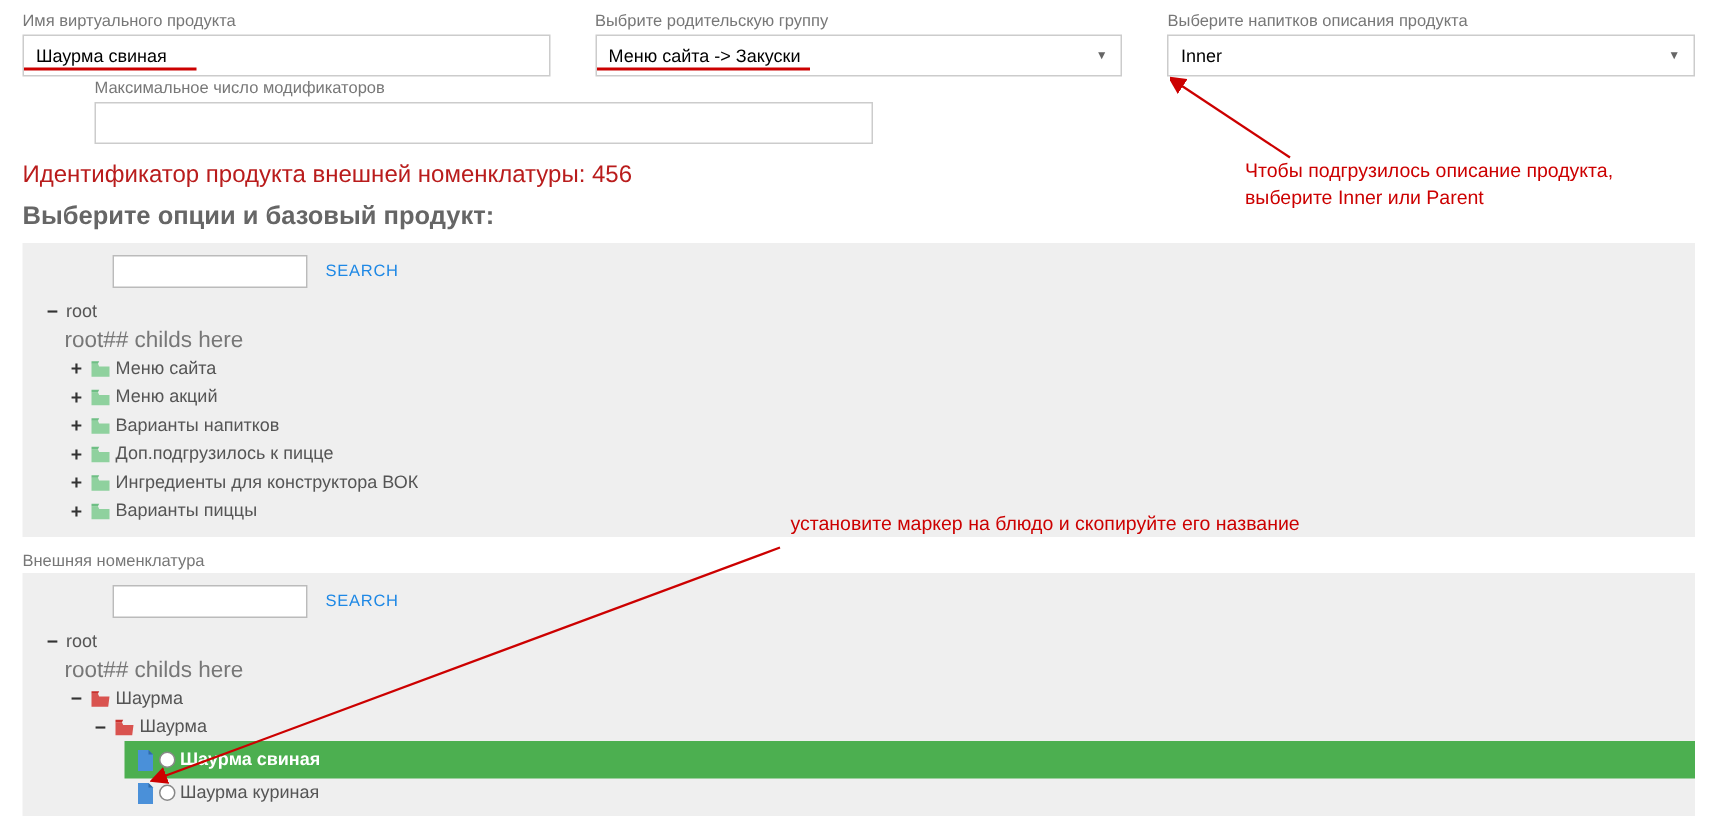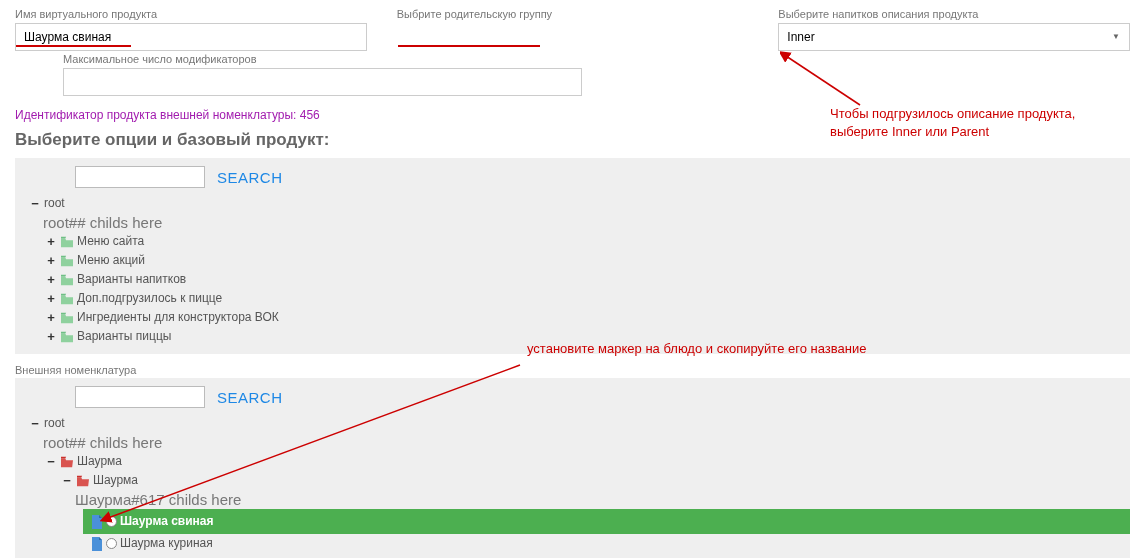--- a/index.html
+++ b/index.html
@@ -31,41 +31,41 @@
   .select { appearance: none; -webkit-appearance: none; padding-right: 24px; }
 
   .underline-red {
     position: absolute;
     border-bottom: 2px solid #c00;
     height: 0;
   }
   .u1 { left: 16px; top: 45px; width: 115px; }
   .u2 { left: 398px; top: 45px; width: 142px; }
 
-  .id-line { padding: 2px 15px 8px; font-size: 12px; color: #a21caf; }
+  .id-line { padding: 2px 15px 8px; font-size: 16px; color: #b91c1c; }
 
   .section-title {
     font-size: 17px; color: #666; padding: 0 15px 8px;
   }
 
   .tree-panel {
     background: #efefef;
     padding: 8px 0 8px 0;
     margin: 0 15px 4px;
   }
   .search-row {
     display: flex; align-items: center; gap: 12px;
     padding: 0 0 6px 60px;
   }
   .search-row input {
     width: 130px; height: 22px; border: 1px solid #bbb; padding: 2px 6px; font-size: 12px;
     background: #fff;
   }
   .search-btn {
-    color: #1e88e5; font-size: 15px; letter-spacing: 0.5px;
+    color: #1e88e5; font-size: 11px; letter-spacing: 0.5px;
     background: none; border: none; cursor: pointer;
   }
 
   .tree { padding-left: 6px; }
   .node { line-height: 19px; }
   .node .row { display: flex; align-items: center; gap: 3px; padding-left: 8px; }
   .node .childs-here { color: #777; font-size: 15px; padding-left: 22px; }
   .node .children { padding-left: 16px; }
 
   .toggler {
@@ -102,20 +102,25 @@
 </head>
 <body>
 
 <div class="form-top">
   <div class="field">
     <span class="label">Имя виртуального продукта</span>
     <input class="input" value="Шаурма свиная" style="">
   </div>
   <div class="field">
     <span class="label">Выбрите родительскую группу</span>
+    <div class="select-wrap">
+      <select class="select">
+        <option>Меню сайта -&gt; Закуски</option>
+      </select>
+    </div>
   </div>
   <div class="field">
     <span class="label">Выберите напитков описания продукта</span>
     <div class="select-wrap">
       <select class="select">
         <option>Inner</option>
       </select>
     </div>
   </div>
 </div>
@@ -257,21 +262,20 @@
               <div class="row">
                 <span class="toggler">−</span>
                 <span class="folder-icon">
                   <svg viewBox="0 0 16 14">
                       <path d="M1 3 L6 3 L7 5 L15 5 L14 13 L1 13 Z" fill="#d9534f"></path>
                       <path d="M1 3 L6 3 L7 1 L1 1 Z" fill="#c9302c"></path>
                     </svg>
                 </span>
                 <span class="item-label">Шаурма</span>
               </div>
-              <div class="childs-here">Шаурма#617 childs here</div>
               <div class="children" style="padding-left:30px;">
                 <div class="node selected-row">
                   <div class="row">
                     <span class="file-icon">
                       <svg viewBox="0 0 12 14">
                           <path d="M1 0 L8 0 L11 3 L11 14 L1 14 Z" fill="#4a90d9"></path>
                           <path d="M8 0 L8 3 L11 3 Z" fill="#2f6aa8"></path>
                         </svg>
                     </span>
                     <span class="radio checked"></span>

